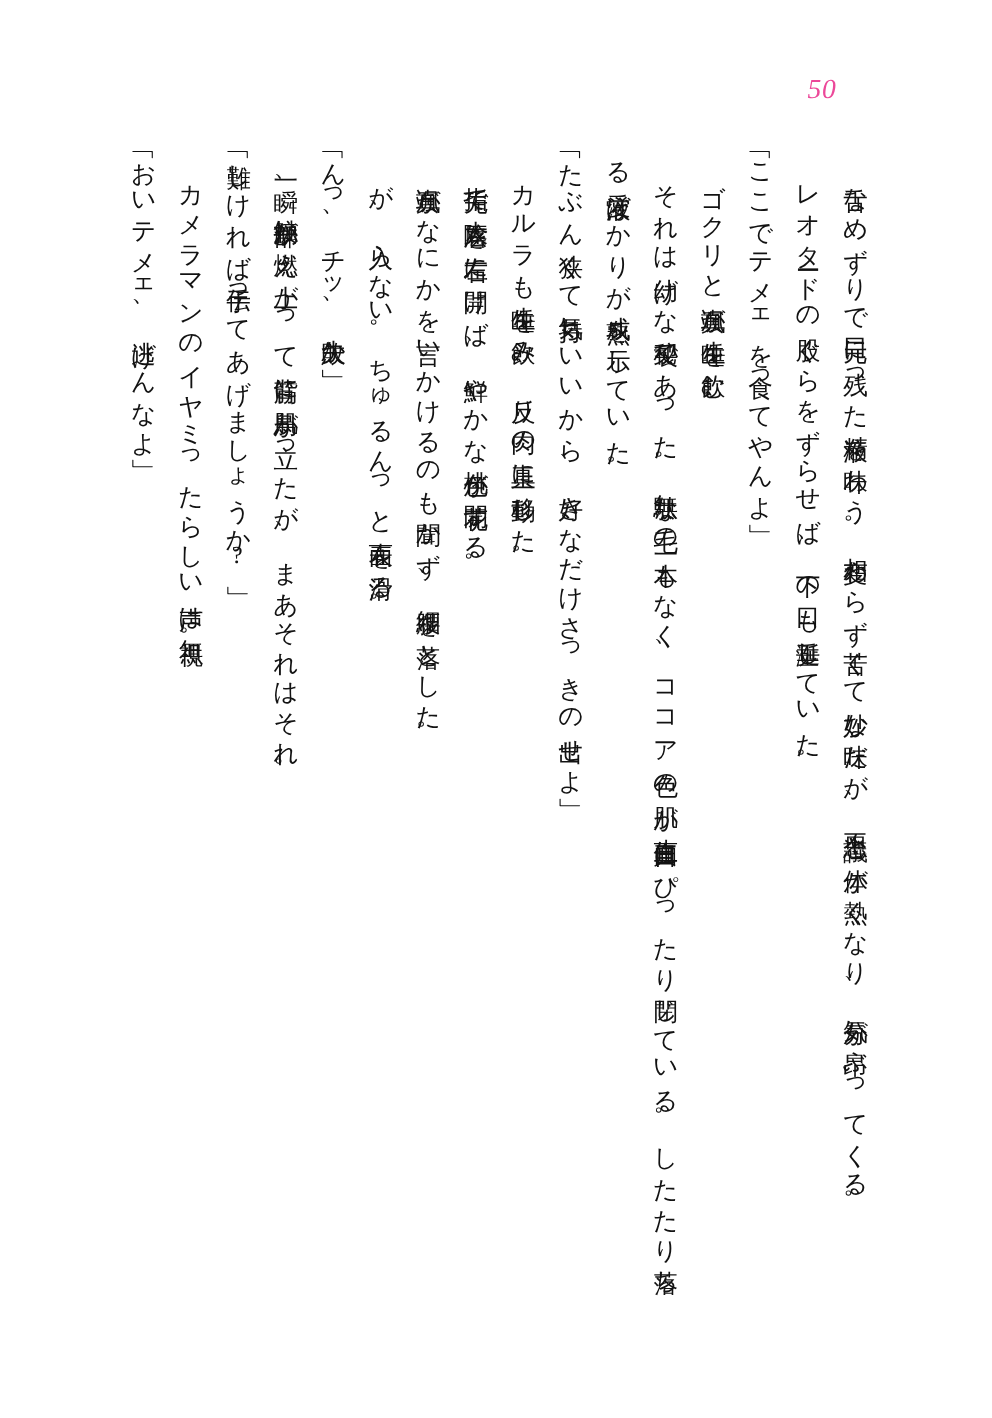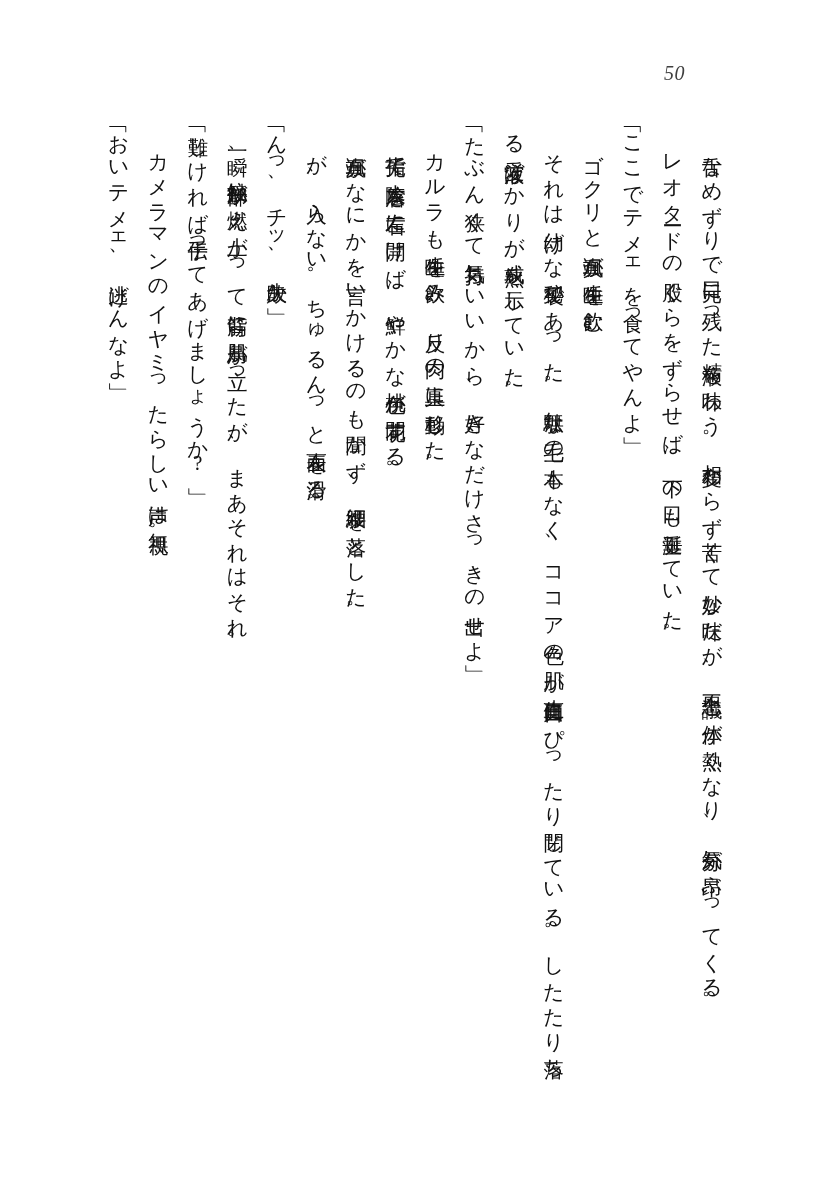--- a/index.html
+++ b/index.html
@@ -17,26 +17,26 @@
   }
   .page {
     position: relative;
     width: 827px;
     height: 1182px;
     box-sizing: border-box;
   }
   .page-number {
     position: absolute;
     top: 62px;
-    right: 142px;
+    right: 130px;
     font-family: "Liberation Serif", "DejaVu Serif", serif;
     font-style: italic;
-    font-size: 20px;
+    font-size: 23px;
     letter-spacing: 0.5px;
-    color: #404040;
+    color: #ec4899;
   }
   .text-block {
     position: absolute;
     top: 120px;
     right: 96px;
     height: 950px;
     width: 640px;
     writing-mode: vertical-rl;
     text-orientation: upright;
     font-size: 20.5px;

